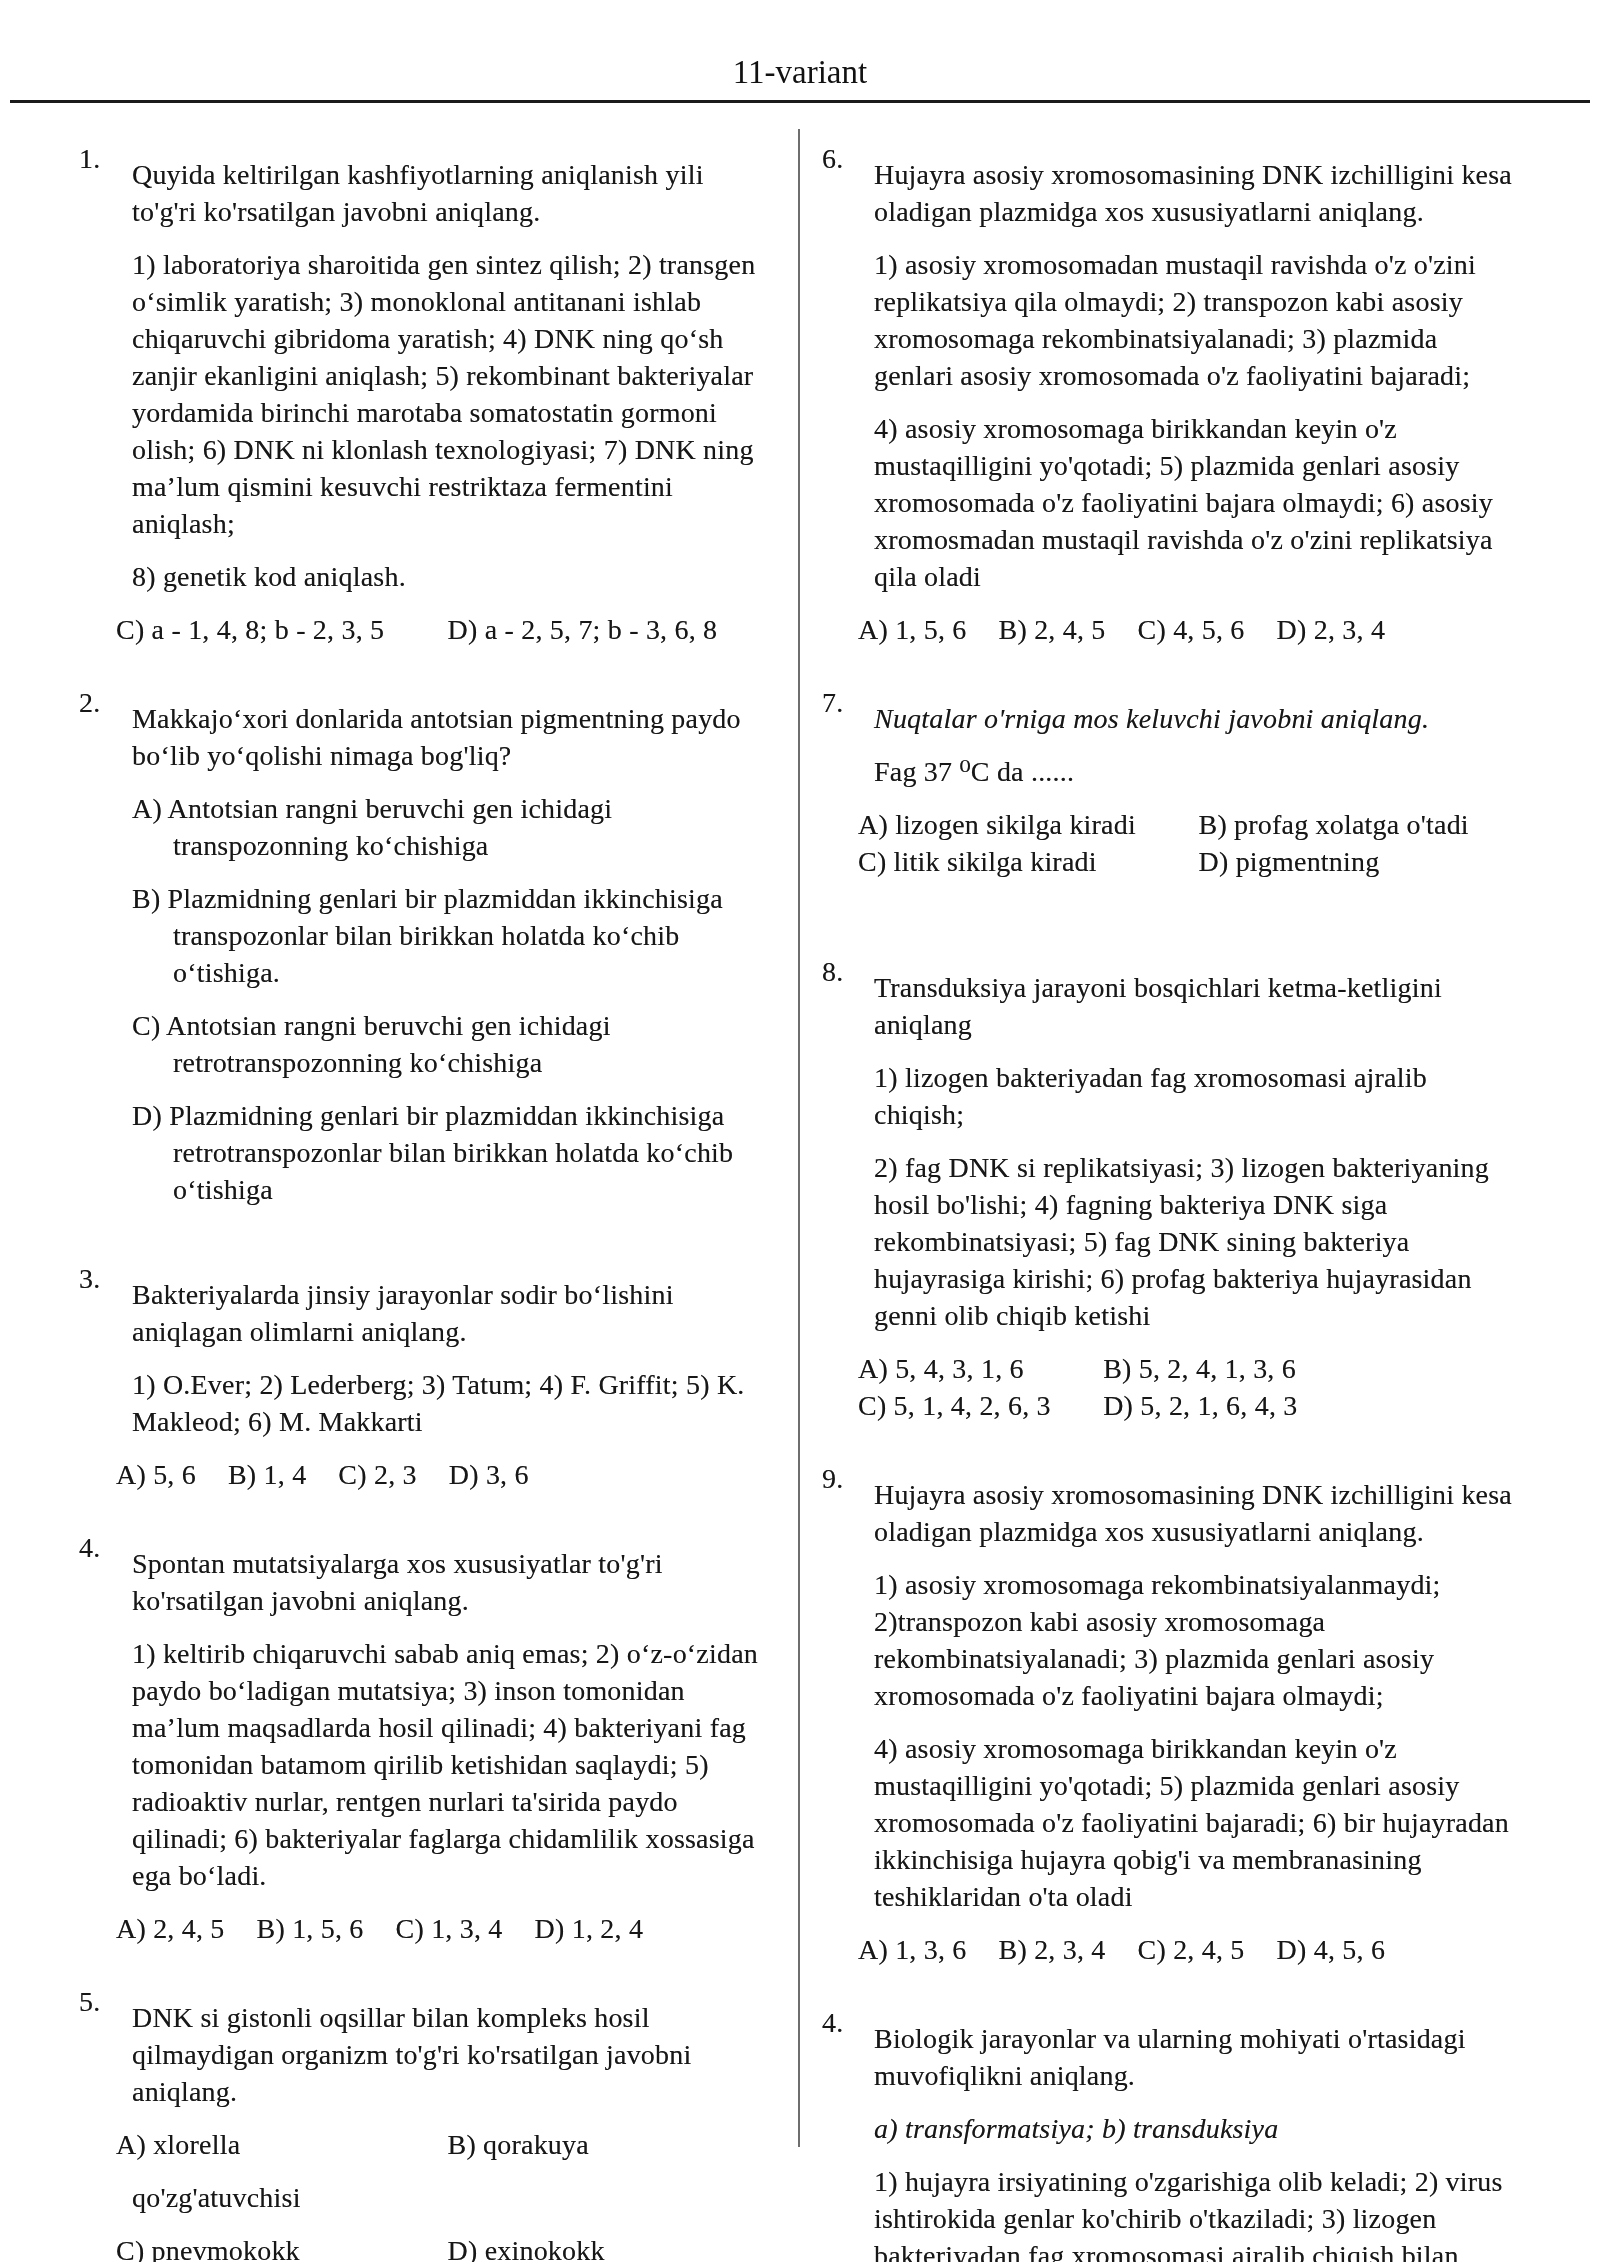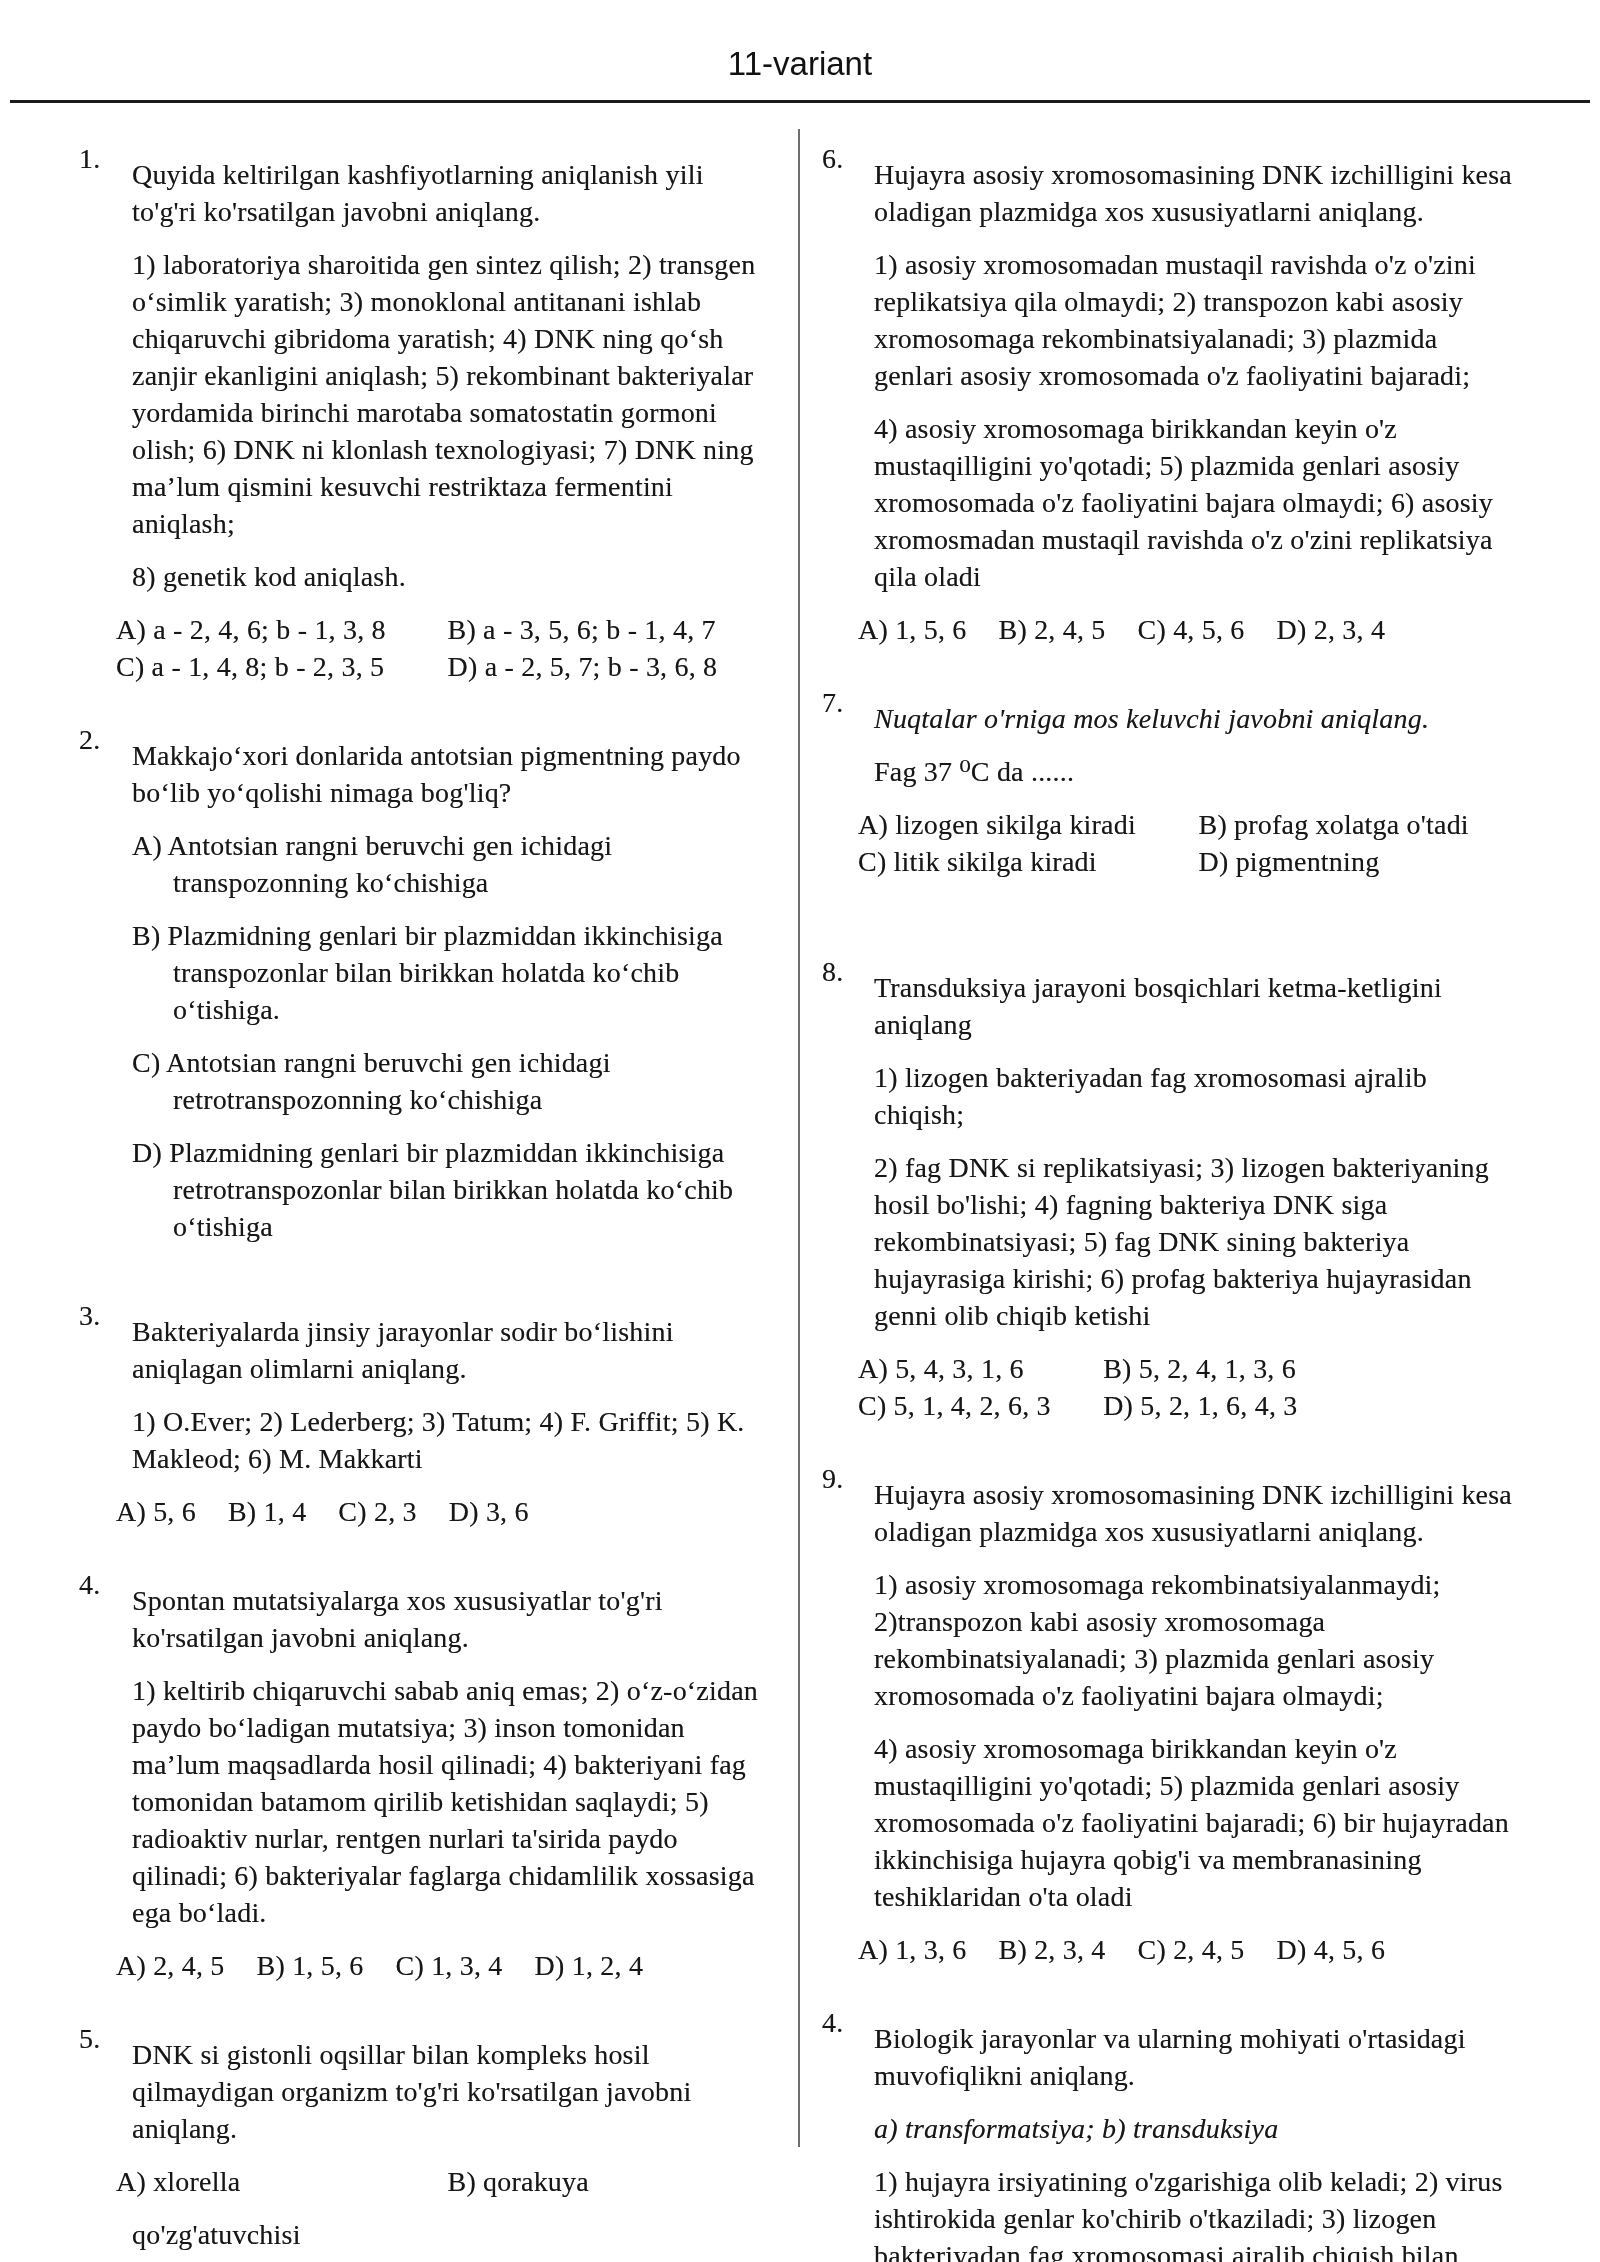--- a/index.html
+++ b/index.html
@@ -6,23 +6,23 @@
   .page{
     position:relative;
     width:1600px;height:2262px;
     background:#ffffff;
     font-family:"Liberation Serif","DejaVu Serif",serif;
     color:#171717;
     overflow:hidden;
     text-shadow:0 0 0.5px rgba(0,0,0,0.45);
   }
   .title{
-    position:absolute;top:44px;left:0;width:100%;
+    position:absolute;top:52px;left:0;width:100%;
     text-align:center;
-    font-family:Liberation Sans, sans-serif;
+    font-family:Liberation Serif, serif;
     font-size:33px;line-height:40px;
     color:#111;
     text-shadow:none;
   }
   .header-rule{
     position:absolute;left:10px;top:100px;
     width:1580px;height:3px;background:#1b1b1b;
   }
   .col-divider{
     position:absolute;left:798px;top:129px;
@@ -57,24 +57,20 @@
   <div class="title">11-variant</div>
   <div class="header-rule"></div>
   <div class="col-divider"></div>
   <div class="col col-left" id="col-left">
       <div class="question">
         <span class="qnum">1.</span>
         <div class="qbody">
           <div class="para">Quyida keltirilgan kashfiyotlarning aniqlanish yili to'g'ri ko'rsatilgan javobni aniqlang.</div>
           <div class="para">1) laboratoriya sharoitida gen sintez qilish; 2) transgen oʻsimlik yaratish; 3) monoklonal antitanani ishlab chiqaruvchi gibridoma yaratish; 4) DNK ning qoʻsh zanjir ekanligini aniqlash; 5) rekombinant bakteriyalar yordamida birinchi marotaba somatostatin gormoni olish; 6) DNK ni klonlash texnologiyasi; 7) DNK ning ma’lum qismini kesuvchi restriktaza fermentini aniqlash;</div>
           <div class="para">8) genetik kod aniqlash.</div>
-          <div class="row2">
-            <span class="cell">A) a - 2, 4, 6; b - 1, 3, 8</span>
-            <span class="cell">B) a - 3, 5, 6; b - 1, 4, 7</span>
-          </div>
           <div class="row2">
             <span class="cell">C) a - 1, 4, 8; b - 2, 3, 5</span>
             <span class="cell">D) a - 2, 5, 7; b - 3, 6, 8</span>
           </div>
         </div>
       </div>
       <div class="question">
         <span class="qnum">2.</span>
         <div class="qbody">
           <div class="para">Makkajoʻxori donlarida antotsian pigmentning paydo boʻlib yoʻqolishi nimaga bog'liq?</div>

